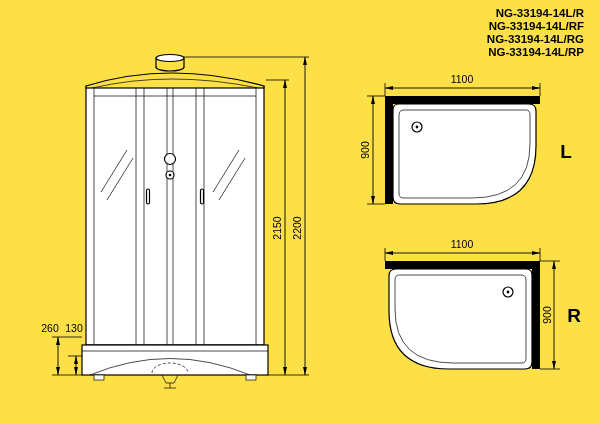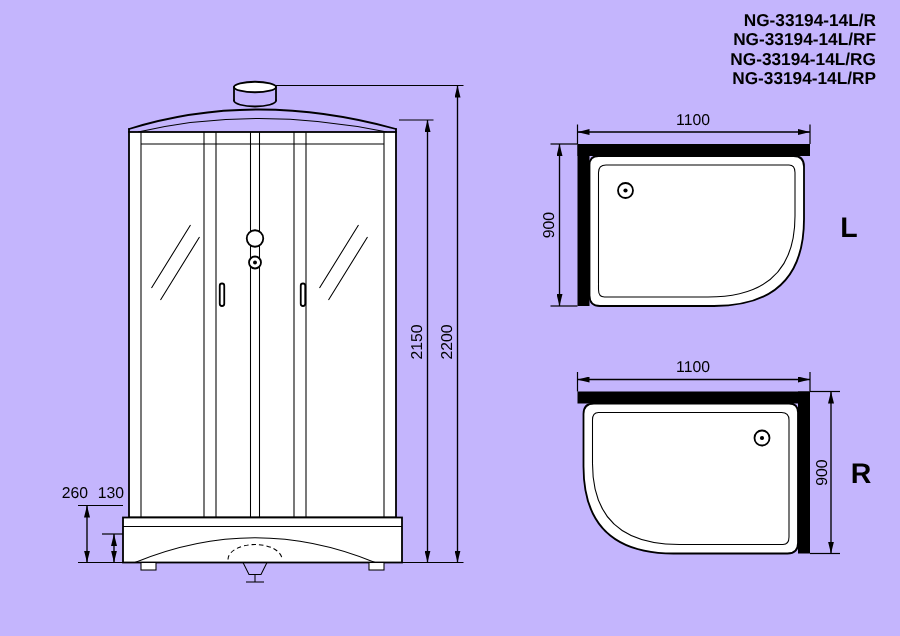--- a/index.html
+++ b/index.html
@@ -1,16 +1,16 @@
 <!DOCTYPE html>
 <html><head>
 <meta charset="utf-8">
 <style>
   html,body { margin:0; padding:0; background:#fff; }
-  #canvas { position:relative; width:600px; height:424px; background:#c4b5fd; overflow:hidden;
+  #canvas { position:relative; width:600px; height:424px; background:#fde047; overflow:hidden;
             font-family:"Liberation Sans", sans-serif; }
   svg { display:block; }
   .ln   { stroke:#000; stroke-width:1.2; fill:none; stroke-linecap:round; }
   .thin { stroke:#000; stroke-width:0.7; fill:none; }
   .dimln{ stroke:#000; stroke-width:0.9; fill:none; }
   .ext  { stroke:#000; stroke-width:0.8; fill:none; }
   .wall { fill:#000; stroke:none; }
   .white{ fill:#fff; }
   text.t     { font-family:"Liberation Sans", sans-serif; font-size:10.5px; fill:#000; }
   text.model { font-family:"Liberation Sans", sans-serif; font-size:11.5px; font-weight:bold; fill:#000; }

